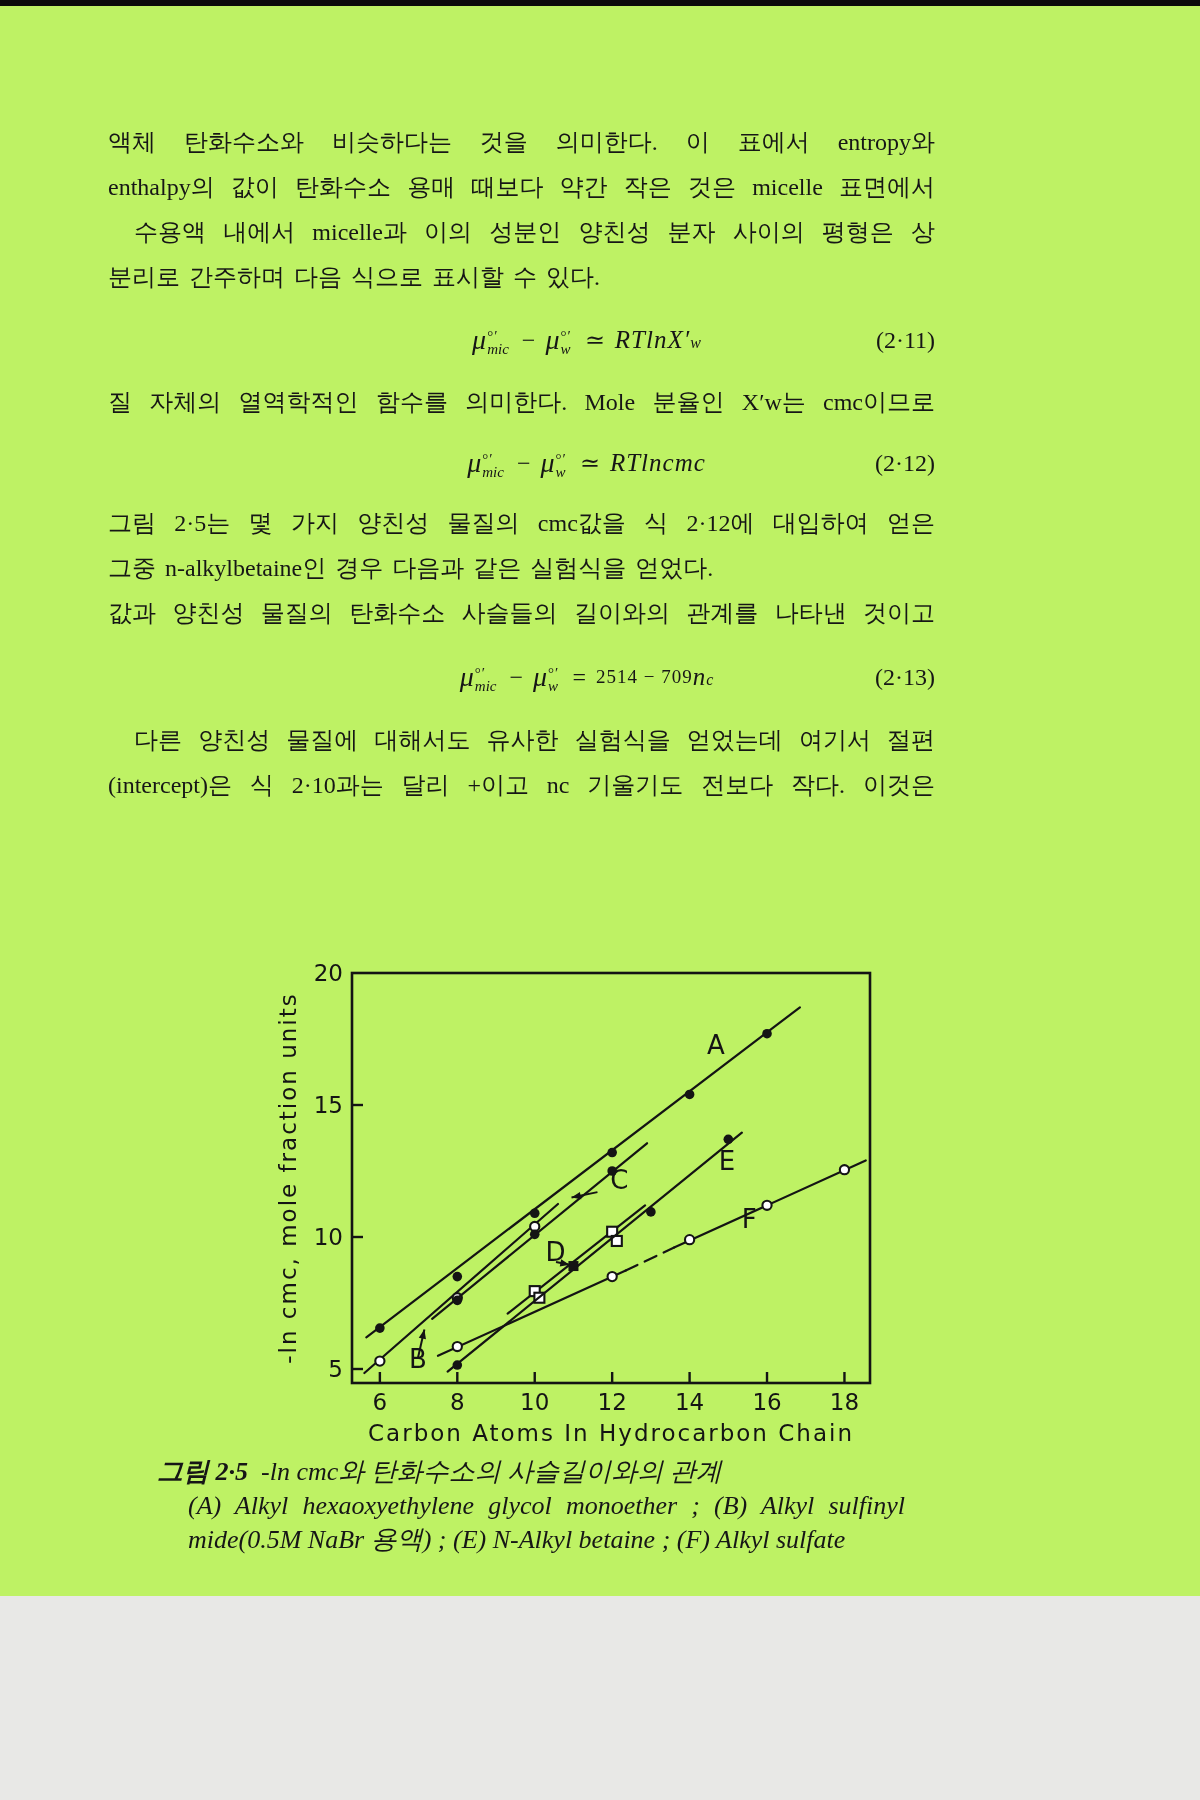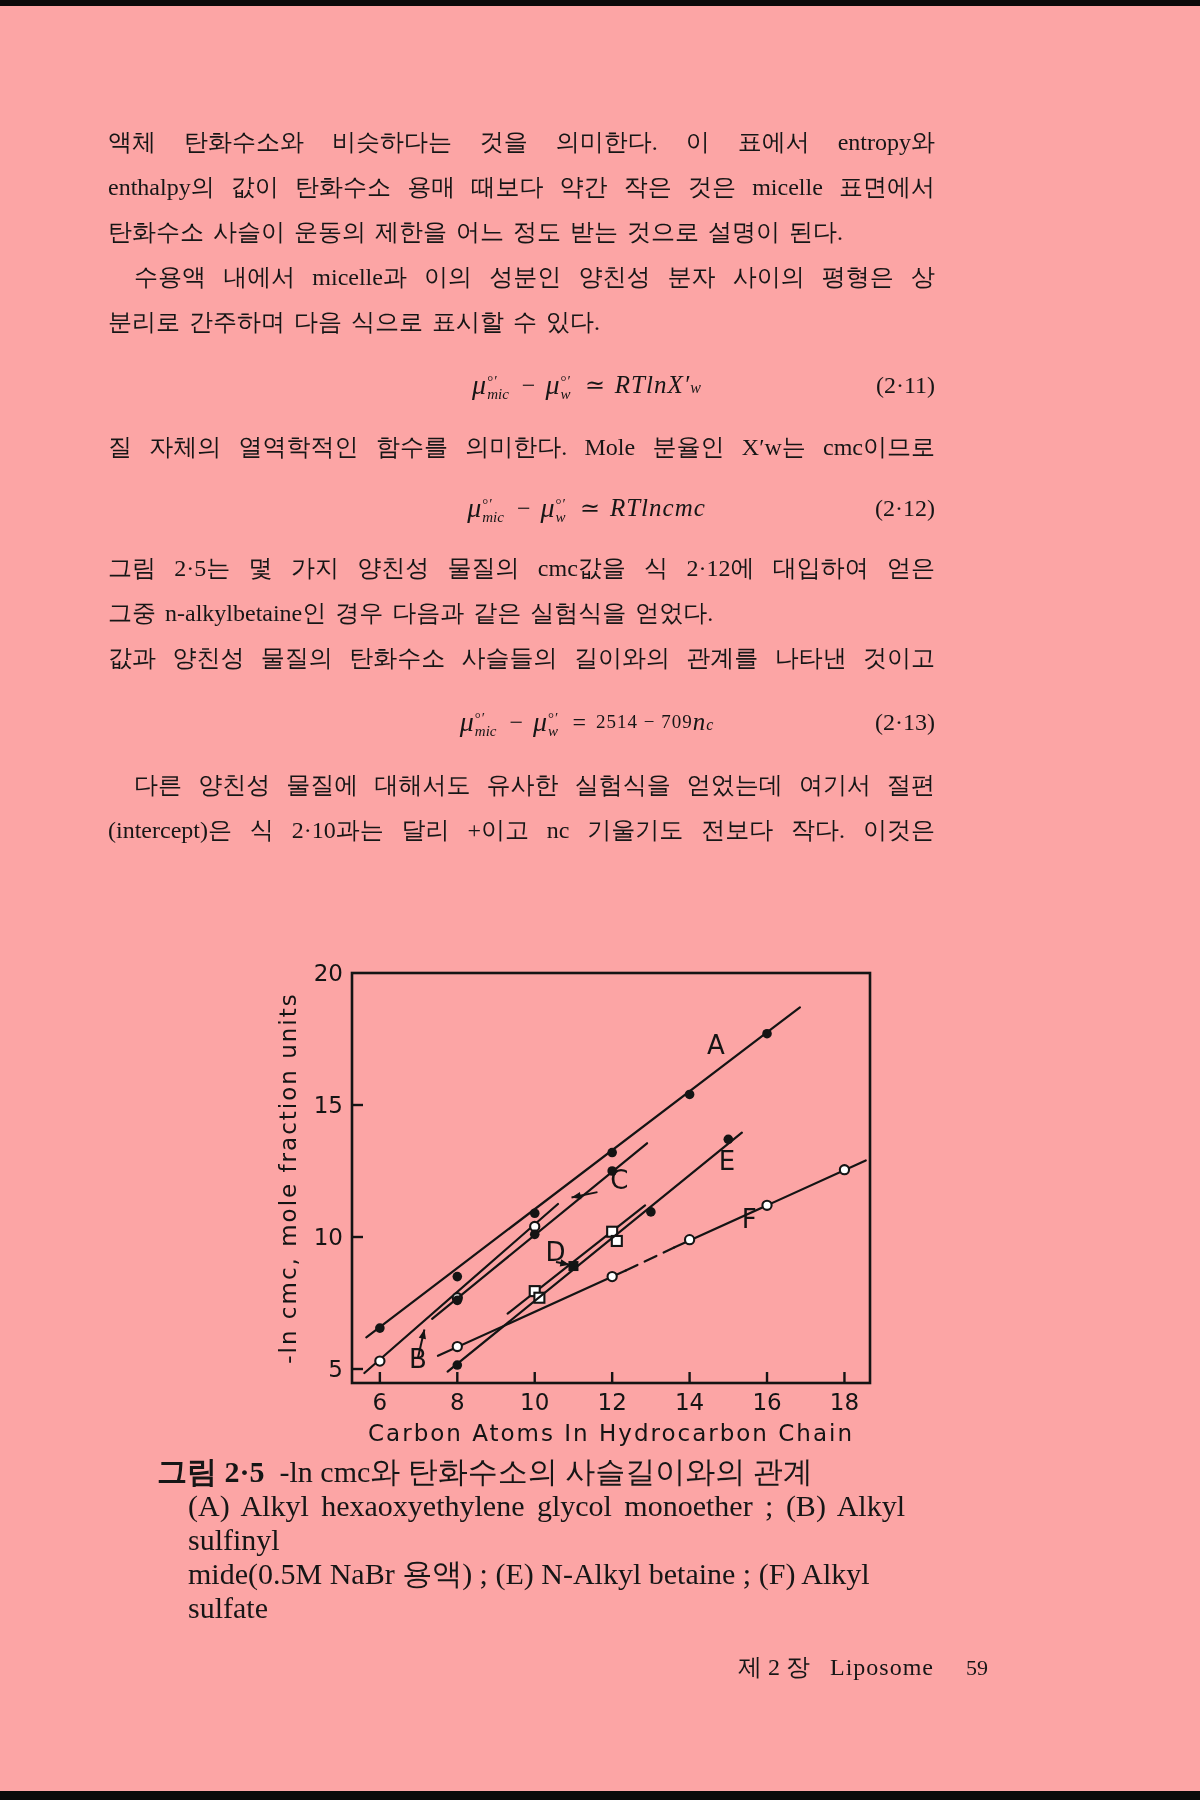--- a/index.html
+++ b/index.html
@@ -1,16 +1,16 @@
 <!DOCTYPE html>
 <html><head>
 <meta charset="utf-8">
 <style>
   html,body{margin:0;padding:0;background:#e8e8e6;}
-  .page{position:relative;width:1200px;height:1800px;background:#fca5a5;overflow:hidden;
+  .page{position:relative;width:1200px;height:1596px;background:#bef264;overflow:hidden;
         font-family:"Liberation Serif","DejaVu Serif",serif;color:#161616;}
   .scanbar{position:absolute;left:0;width:1200px;background:#0b0b0b;}
   .scanbar.top{top:0;height:6px;}
   .scanbar.bottom{top:1791px;height:9px;}
 
   .textblock{position:absolute;left:108px;top:120px;width:827px;font-size:24px;}
   .tl{height:45px;line-height:45px;white-space:nowrap;word-spacing:3px;}
   .tl.jst{white-space:normal;text-align:justify;text-align-last:justify;}
   .tl.ind{text-indent:26px;}
 
@@ -27,39 +27,38 @@
   .rhsp{font-size:19px;letter-spacing:1px;}
   .rhsi{font-style:italic;font-size:25px;letter-spacing:1px;}
   .rhss{font-style:italic;font-size:16px;align-self:flex-end;transform:translateY(-4px);}
   .eqnum{position:absolute;right:0;top:50%;transform:translateY(-50%);font-size:24px;}
 
   .fig{position:absolute;left:270px;top:950px;width:640px;height:512px;}
   .tick{font-family:"DejaVu Sans","Liberation Sans",sans-serif;font-size:23px;fill:#141414;}
   .axis{font-family:"DejaVu Sans","Liberation Sans",sans-serif;font-size:23px;fill:#141414;letter-spacing:2px;}
   .slabel{font-family:"DejaVu Sans","Liberation Sans",sans-serif;font-size:26px;fill:#141414;}
 
-  .caption{position:absolute;left:157px;top:1455px;width:748px;font-size:30px;line-height:34px;}
+  .caption{position:absolute;left:157px;top:1455px;width:748px;font-size:26px;line-height:34px;font-style:italic;}
   .caption .c1 b{font-weight:bold;}
   .caption .sub{padding-left:31px;width:717px;}
   .caption .cj{text-align:justify;text-align-last:justify;}
 
   .footer{position:absolute;top:1638px;right:212px;font-size:24px;white-space:nowrap;margin-top:13px;}
   .footer .bk{margin-left:14px;letter-spacing:1px;}
   .footer .pn{margin-left:26px;font-size:22px;}
 </style>
 </head>
 <body>
 
 <div class="page">
   <div class="scanbar top"></div>
 
   <div class="textblock">
     <div class="tl jst">액체 탄화수소와 비슷하다는 것을 의미한다. 이 표에서 entropy와</div>
     <div class="tl jst">enthalpy의 값이 탄화수소 용매 때보다 약간 작은 것은 micelle 표면에서</div>
-    <div class="tl">탄화수소 사슬이 운동의 제한을 어느 정도 받는 것으로 설명이 된다.</div>
     <div class="tl jst ind">수용액 내에서 micelle과 이의 성분인 양친성 분자 사이의 평형은 상</div>
     <div class="tl">분리로 간주하며 다음 식으로 표시할 수 있다.</div>
 
     <div class="eqrow h80">
       <span class="eq">
           <span class="mu">μ</span>
           <span class="stk">
             <span class="stk-top">°′</span>
             <span class="stk-bot">mic</span>
           </span>

